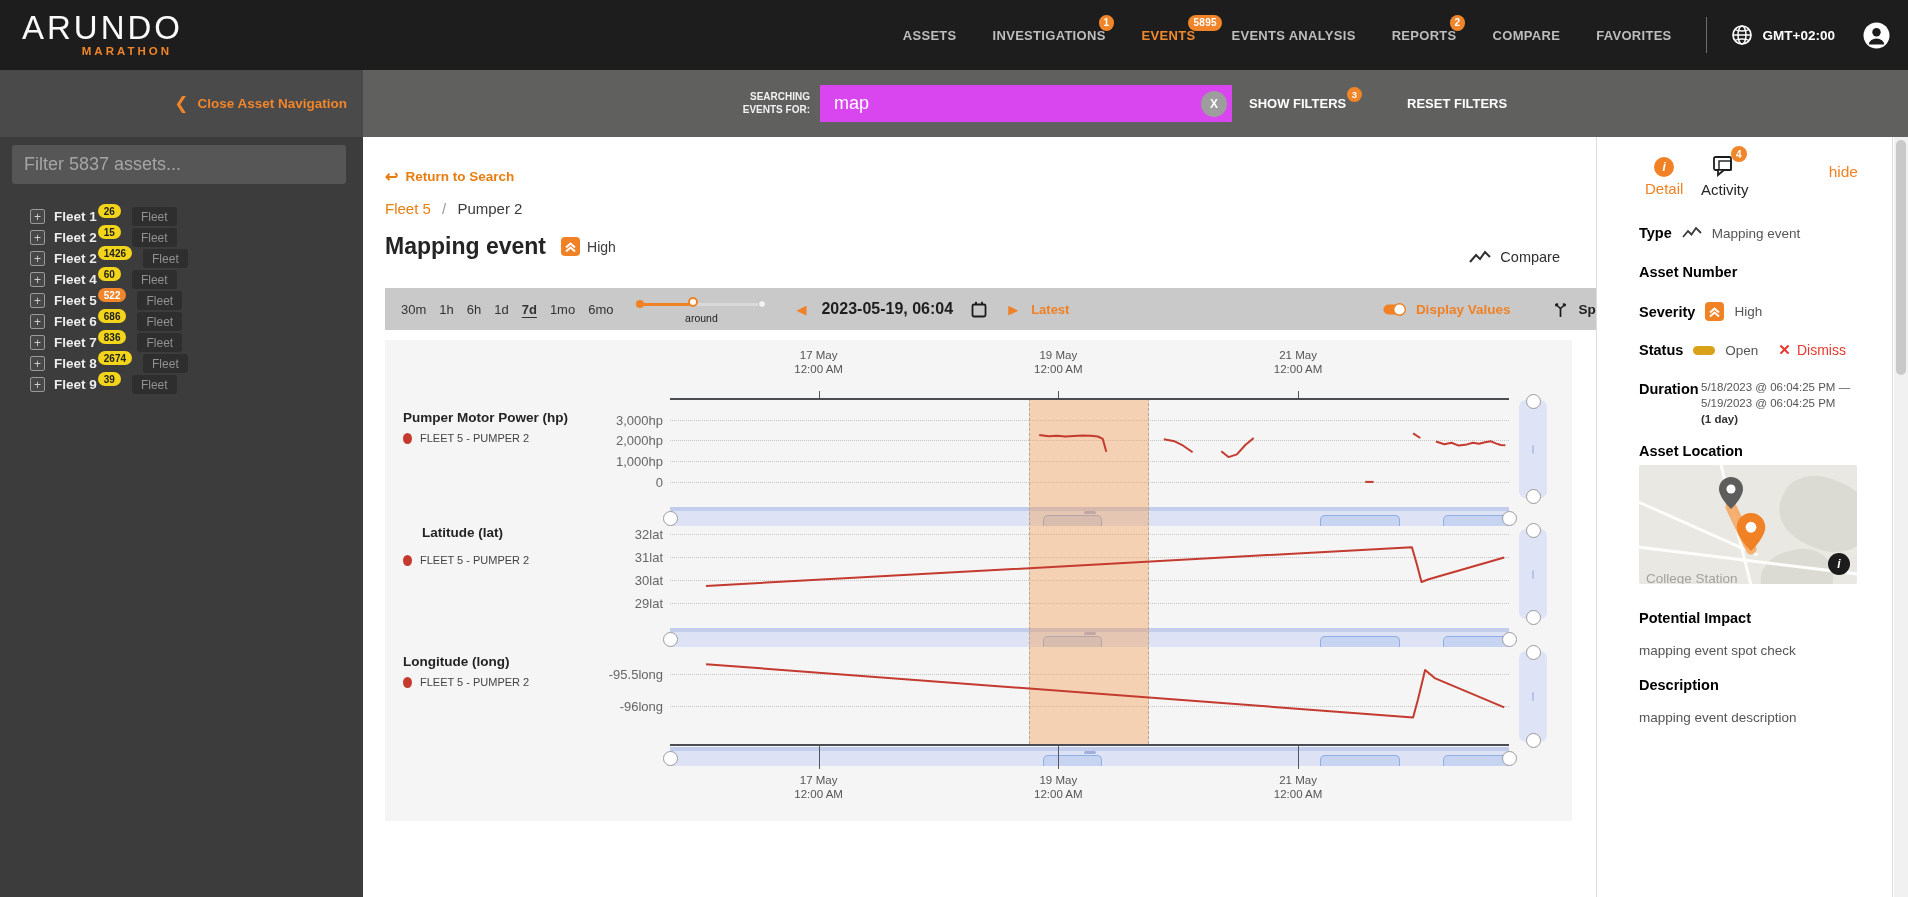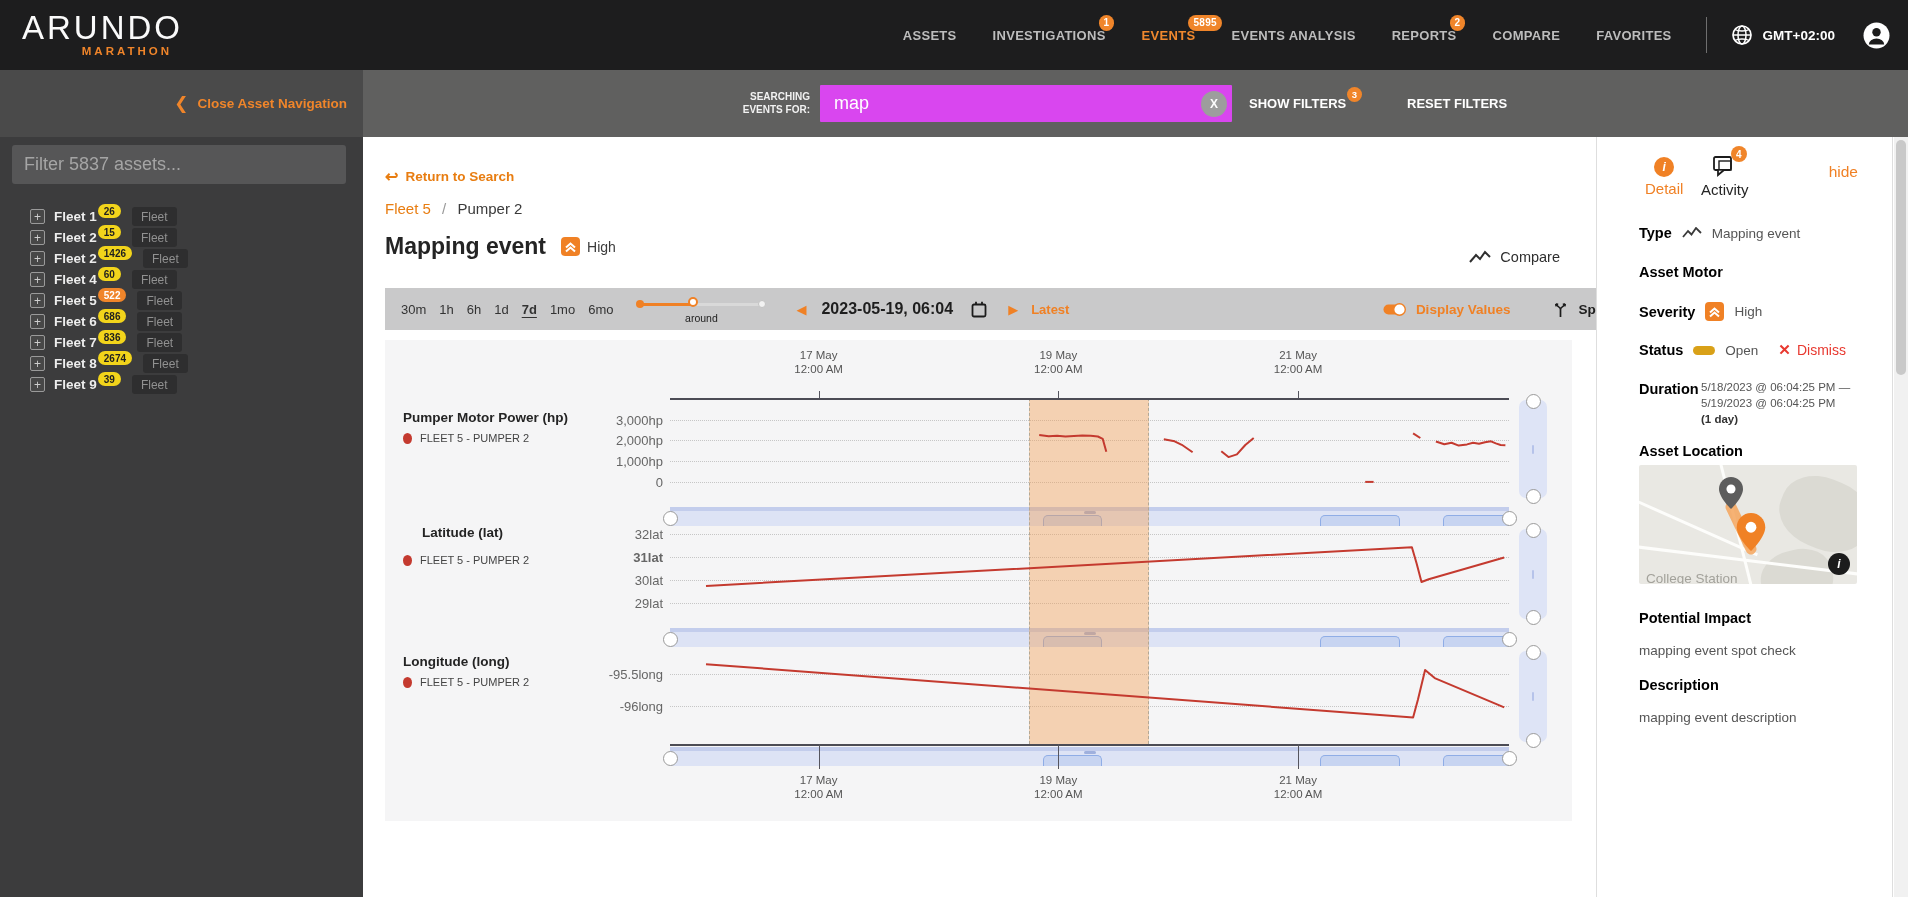--- a/index.html
+++ b/index.html
@@ -394,21 +394,21 @@
         <div class="round-handle" style="left: 1140.5px; top: 54px;"></div>
         <div class="round-handle" style="left: 1140.5px; top: 149px;"></div>
         <div class="panel-title" style="top: 185px; padding-left: 19px;">Latitude (lat)</div>
         <div class="panel-legend" style="top: 214px;">
           <span class="legend-dot" style="background: rgb(196, 58, 47);"></span>
           <span>FLEET 5 - PUMPER 2</span>
         </div>
         <div class="gridline" style="left: 285px; top: 193.878px; width: 839px;"></div>
         <div class="ytick-label" style="left: 203px; top: 186.878px;">32lat</div>
         <div class="gridline" style="left: 285px; top: 216.805px; width: 839px;"></div>
-        <div class="ytick-label" style="left: 203px; top: 209.805px; font-weight: bold;">31lat</div>
+        <div class="ytick-label" style="left: 203px; top: 209.805px;">31lat</div>
         <div class="gridline" style="left: 285px; top: 239.732px; width: 839px;"></div>
         <div class="ytick-label" style="left: 203px; top: 232.732px;">30lat</div>
         <div class="gridline" style="left: 285px; top: 262.659px; width: 839px;"></div>
         <div class="ytick-label" style="left: 203px; top: 255.659px;">29lat</div>
         <svg class="series-svg" width="839" height="94" style="left: 285px; top: 187px;">
           <polyline points="36.0,58.9 741.9,20.2 746.7,36.7 751.5,55.0 758.7,52.3 834.2,30.5" fill="none" stroke="#c43a2f" stroke-width="2" stroke-linejoin="round"></polyline>
         </svg>
         <div class="vslider" style="left: 1134px; top: 189px; height: 90px;">
           <div class="vslider-grip"></div>
         </div>
@@ -490,21 +490,21 @@
       <span class="fld-label">Type</span>
       <span style="display:flex">
         <svg width="20" height="12" viewBox="0 0 20 12">
             <polyline points="1,10 6,4 9.5,7.5 14,1 19,6" fill="none" stroke="#3a3a3a" stroke-width="1.8"></polyline>
           </svg>
       </span>
       <span class="fld-value">Mapping event</span>
     </div>
 
     <div class="fld" style="top:127px">
-      <span class="fld-label">Asset Motor</span>
+      <span class="fld-label">Asset Number</span>
     </div>
 
     <div class="fld" style="top:165px">
       <span class="fld-label">Severity</span>
       <span class="sev-badge">
         <svg width="19" height="19" viewBox="0 0 19 19">
             <polyline points="5,10.5 9.5,6.5 14,10.5" fill="none" stroke="#fff" stroke-width="2"></polyline>
             <polyline points="5,14.5 9.5,10.5 14,14.5" fill="none" stroke="#fff" stroke-width="2"></polyline>
           </svg>
       </span>

